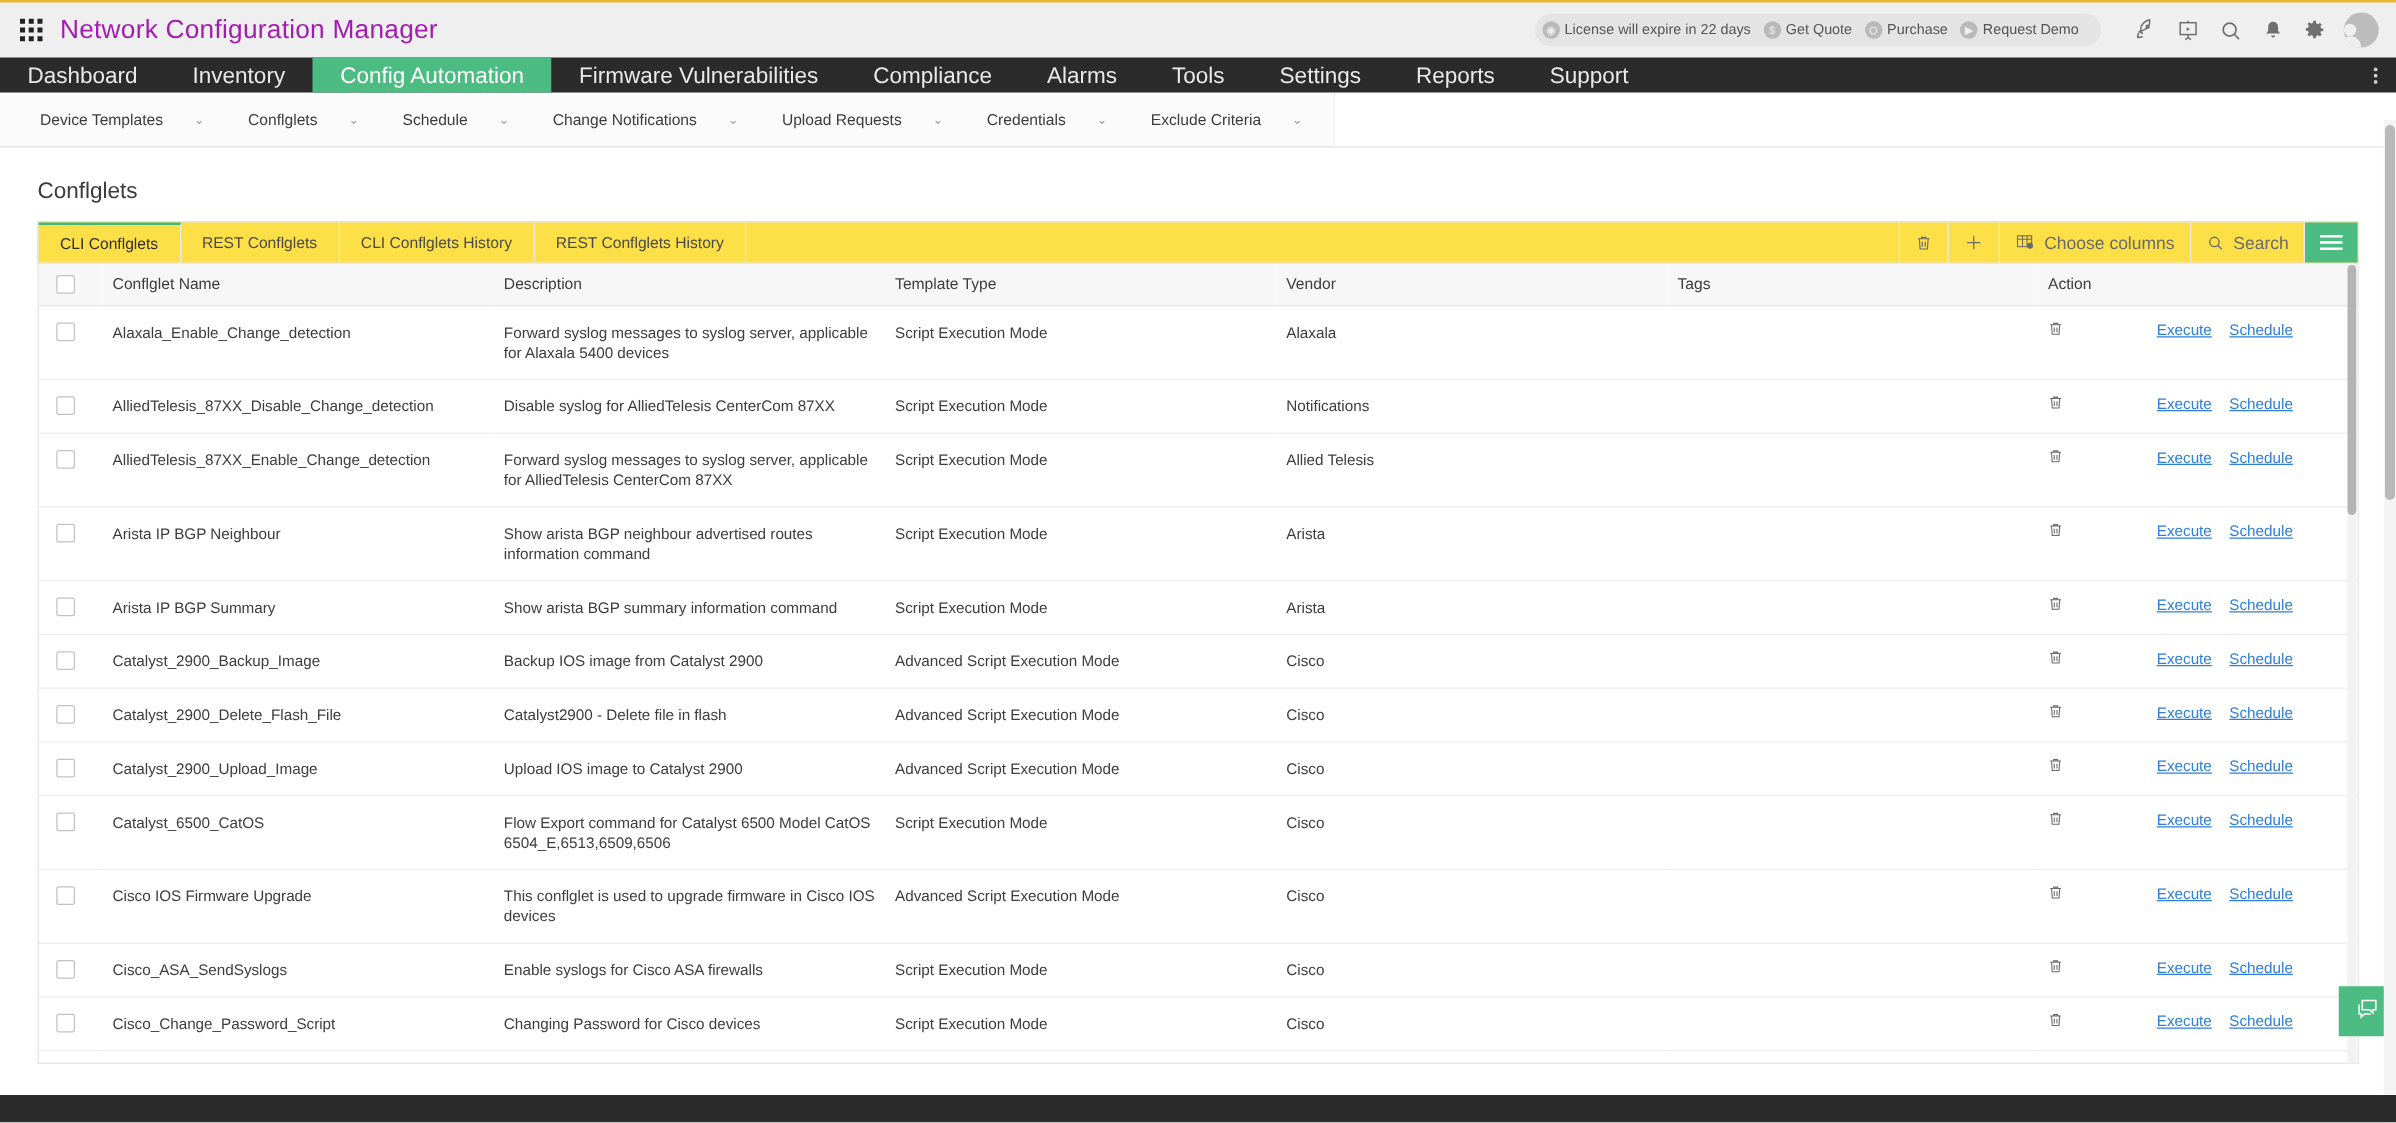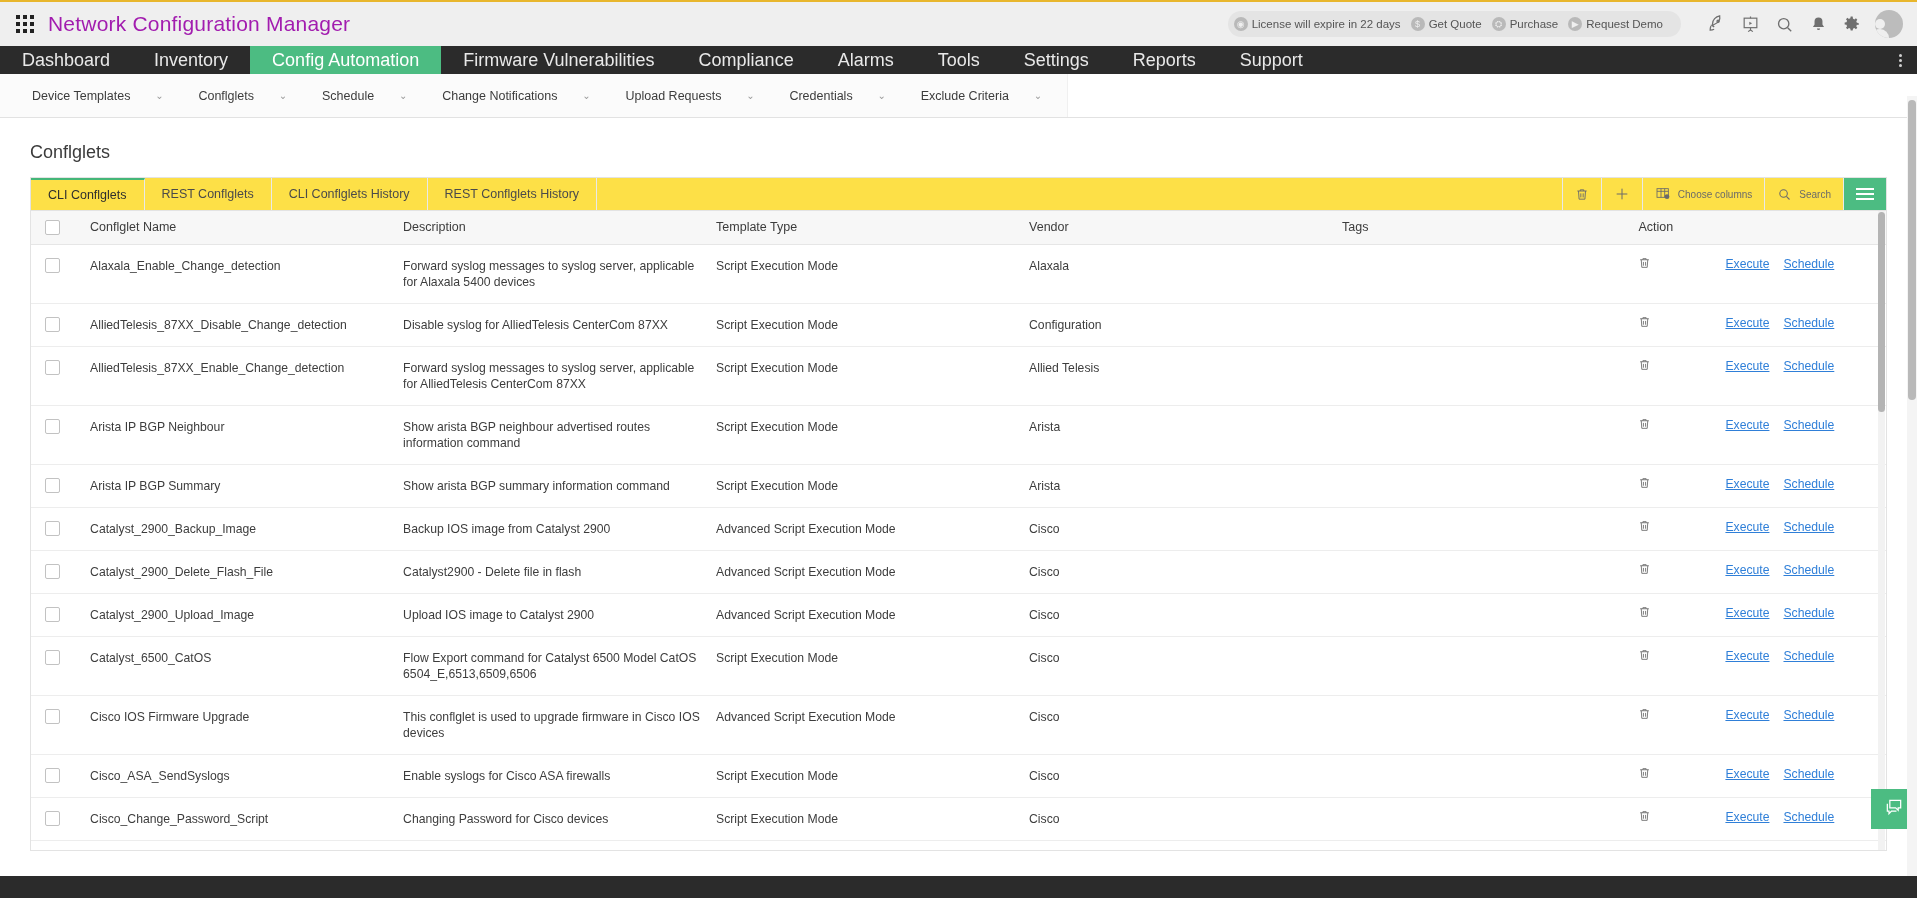--- a/index.html
+++ b/index.html
@@ -139,21 +139,21 @@
     border-right: 1px solid #e9e9e9;
     cursor: pointer; white-space: nowrap;
   }
   .tab.active { border-top: 2px solid #44b678; color: #2e2e2e; }
   .tabs-spacer { flex: 1; border-right: 1px solid #e9e9e9; }
   .tool-btn {
     display: flex; align-items: center; justify-content: center;
     padding: 0 12px;
     border-right: 1px solid #e9e9e9;
     color: #6a6a6a; cursor: pointer;
-    font-size: 10px; gap: 7px; white-space: nowrap;
+    font-size: 14px; gap: 7px; white-space: nowrap;
   }
   .tool-btn:last-child { border-right: none; }
   .hamburger {
     width: 42px; background: #4cbc82;
     display: flex; align-items: center; justify-content: center;
     flex-direction: column; gap: 3px; cursor: pointer;
   }
   .hamburger i { display: block; width: 18px; height: 2px; background: #fff; }
 
   
@@ -461,21 +461,21 @@
               </div>
             </td>
           </tr>
           <tr>
             <td class="col-chk">
               <span class="chk"></span>
             </td>
             <td class="col-name">AlliedTelesis_87XX_Disable_Change_detection</td>
             <td class="col-desc">Disable syslog for AlliedTelesis CenterCom 87XX</td>
             <td class="col-type">Script Execution Mode</td>
-            <td class="col-vendor">Configuration</td>
+            <td class="col-vendor">Notifications</td>
             <td class="col-tags"></td>
             <td class="col-action cell-action">
               <div class="act-links">
                 <span class="trash">
                   <svg width="13" height="14" viewBox="0 0 24 24" fill="none" stroke="#6a6a6a" stroke-width="1.6">
                     <path d="M4 6h16M9 6V4h6v2M6 6l1 14h10l1-14M10 10v7M14 10v7"></path>
                   </svg>
                 </span>
                 <a style="margin-left:60px">Execute</a>
                 <a>Schedule</a>

